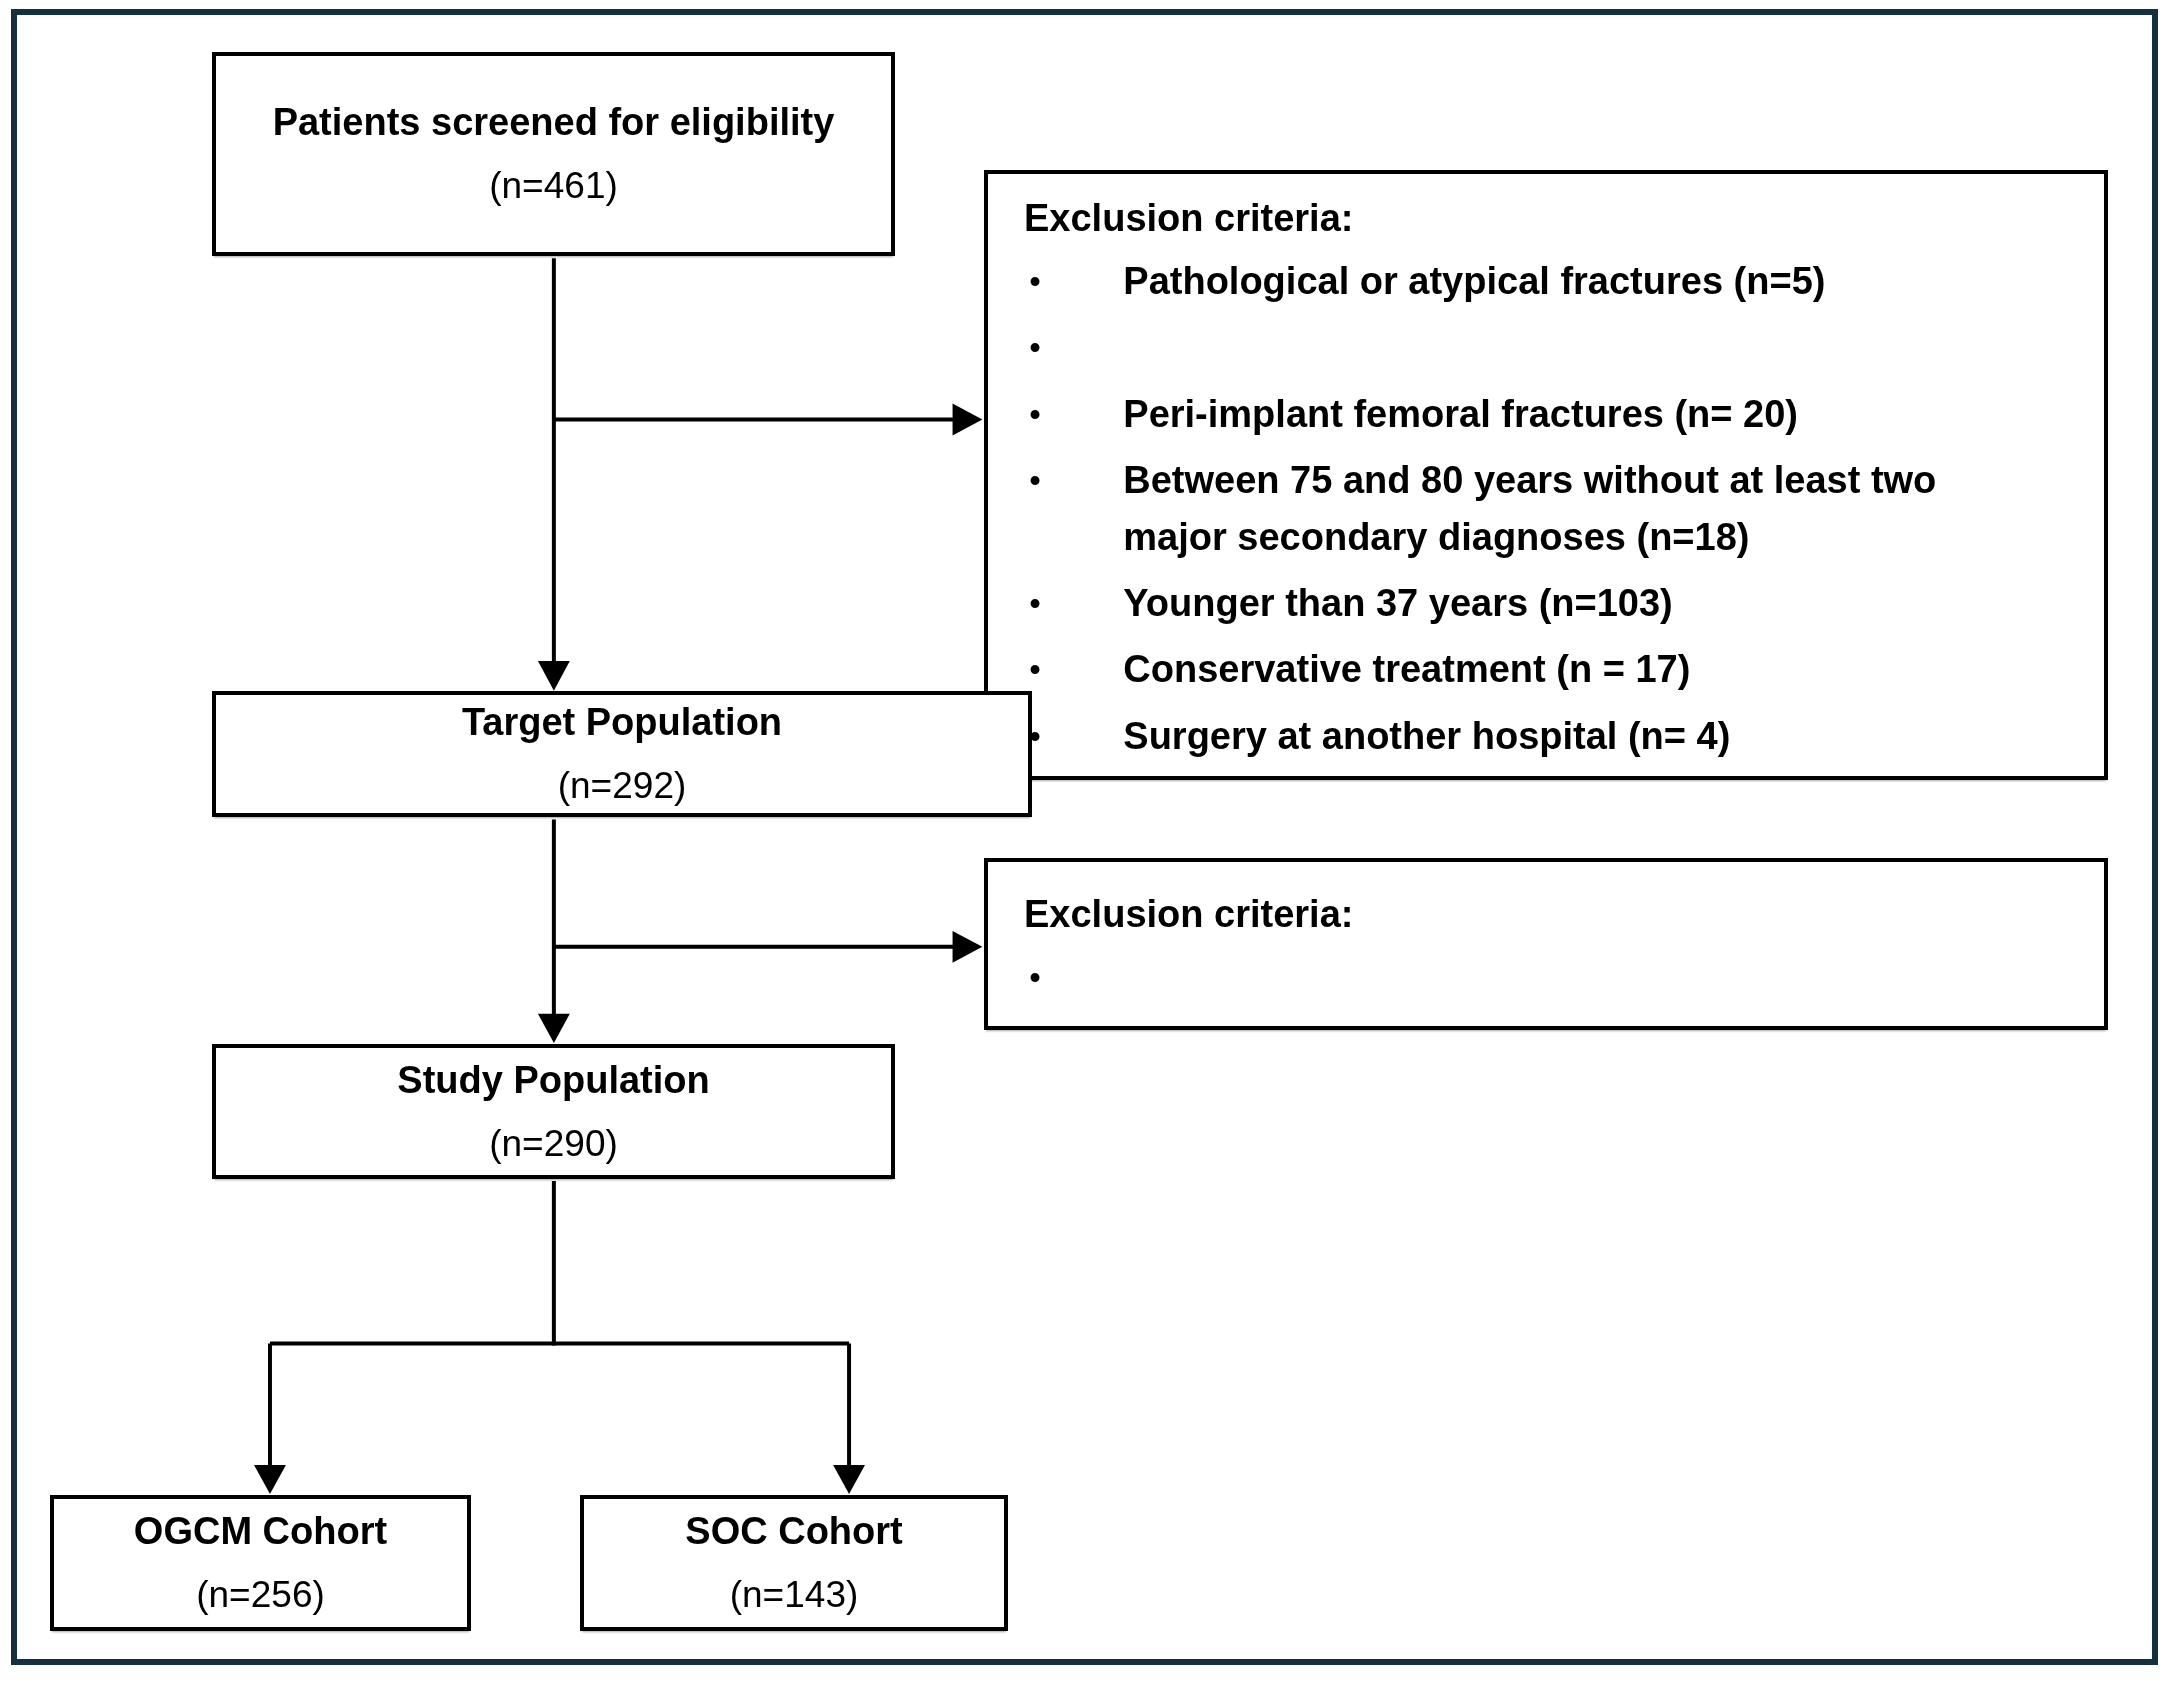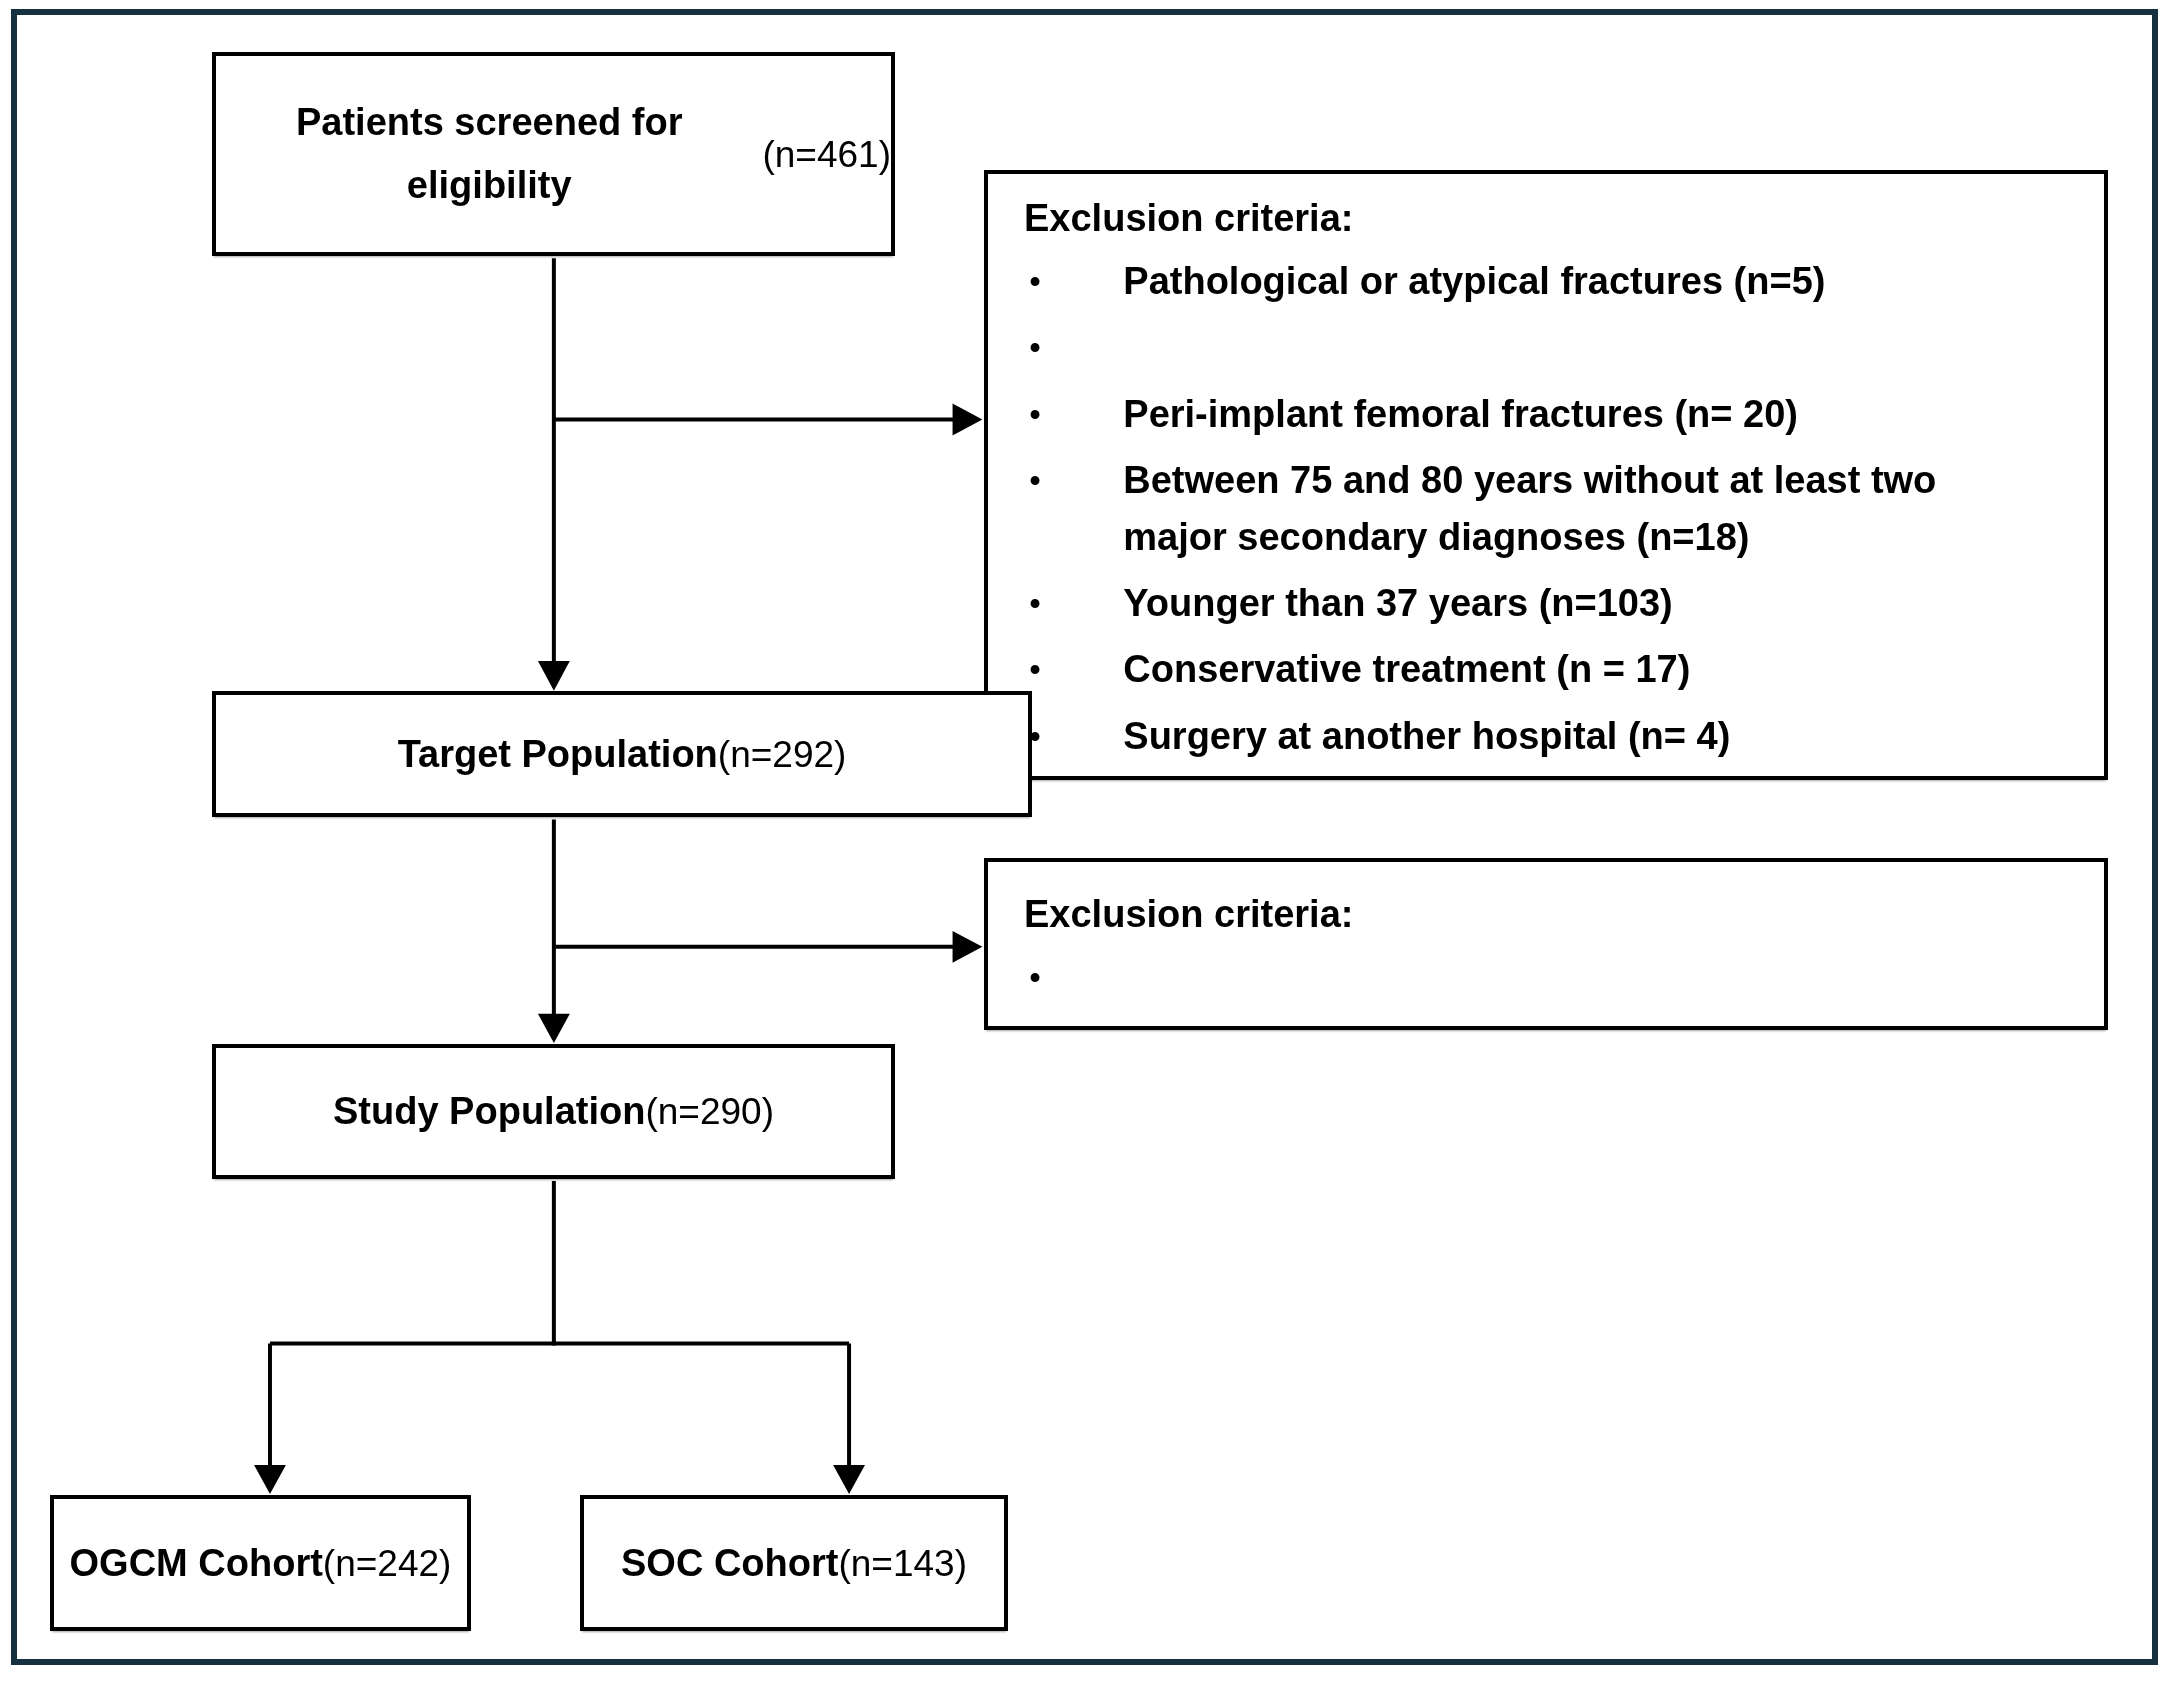--- a/index.html
+++ b/index.html
@@ -22,21 +22,21 @@
   }
   .fbox {
     position: absolute;
     box-sizing: border-box;
     border: 4.6px solid #000000;
     background: #ffffff;
     box-shadow: 0 3.3px 2px -2px rgba(0,0,0,0.35);
   }
   .center-box {
     display: flex;
-    flex-direction: row;
+    flex-direction: column;
     justify-content: center;
     align-items: center;
     text-align: center;
   }
   .box-title {
     font-weight: 700;
     font-size: 38px;
     line-height: 63px;
   }
   .box-n {
@@ -172,21 +172,21 @@
     </ul>
   </div>
 
   <div id="box-study" class="fbox center-box">
     <div class="box-title">Study Population</div>
     <div class="box-n">(n=290)</div>
   </div>
 
   <div id="box-ogcm" class="fbox center-box">
     <div class="box-title">OGCM Cohort</div>
-    <div class="box-n">(n=242)</div>
+    <div class="box-n">(n=256)</div>
   </div>
 
   <div id="box-soc" class="fbox center-box">
     <div class="box-title">SOC Cohort</div>
     <div class="box-n">(n=143)</div>
   </div>
 
 </div>
 
 

